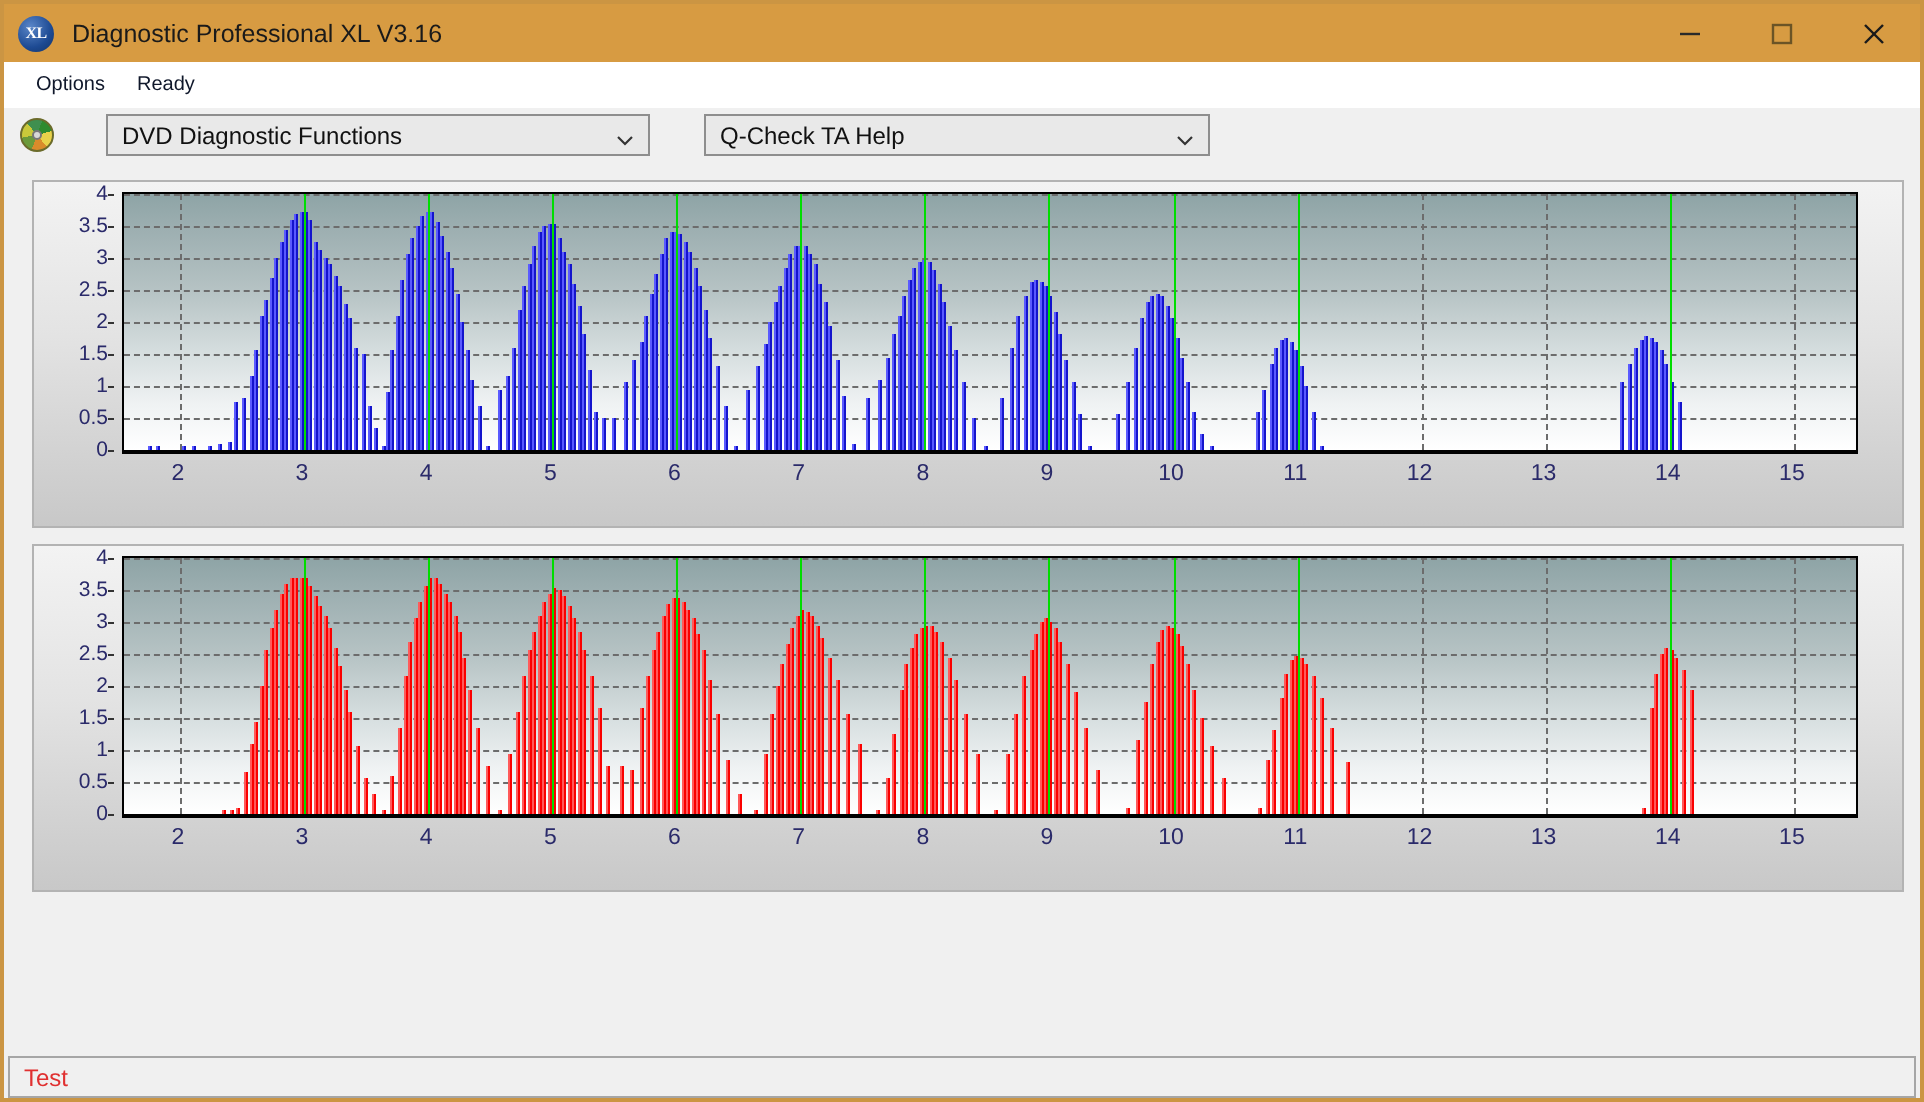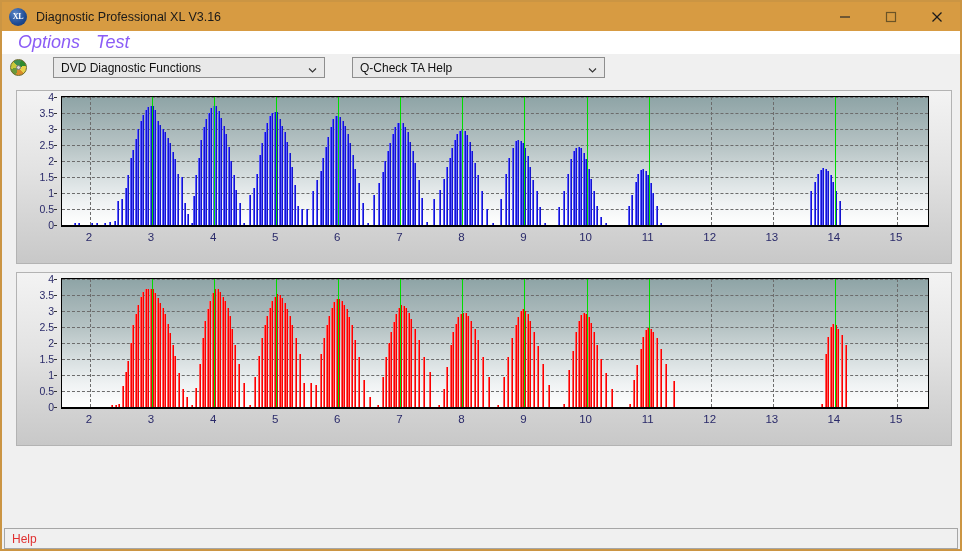--- a/index.html
+++ b/index.html
@@ -68,24 +68,23 @@
     position: absolute;
     left: 0; top: 29px;
     width: 958px; height: 23px;
     background: #ffffff;
     display: flex;
     align-items: center;
     padding-left: 8px;
     box-sizing: border-box;
   }
   .menu-item {
-    font-size: 18px;
-    color: #8b5cf6;
+    font-size: 10px;
+    color: #0f172a;
     padding: 2px 8px;
-    font-style: italic;
   }
 
   
   #toolbar {
     position: absolute;
     left: 0; top: 52px;
     width: 958px; height: 27px;
     background: #f0f0f0;
     display: flex;
     align-items: center;
@@ -271,21 +270,21 @@
         <svg width="12" height="12" viewBox="0 0 12 12">
             <line x1="1.5" y1="1.5" x2="10.5" y2="10.5" stroke="#1a1a1a" stroke-width="1.2"></line>
             <line x1="10.5" y1="1.5" x2="1.5" y2="10.5" stroke="#1a1a1a" stroke-width="1.2"></line>
           </svg>
       </div>
     </div>
   </div>
 
   <div id="menubar">
     <div class="menu-item">Options</div>
-    <div class="menu-item">Test</div>
+    <div class="menu-item">Ready</div>
   </div>
 
   <div id="toolbar">
     <div class="disc-icon"></div>
     <div class="combo" id="combo-func">
       <span class="combo-text">DVD Diagnostic Functions</span>
       <span class="arrow">
         <svg width="9" height="9" viewBox="0 0 9 9">
             <polyline points="1,3 4.5,6.5 8,3" fill="none" stroke="#333" stroke-width="1.1"></polyline>
           </svg>
@@ -815,16 +814,16 @@
     
 
     
     
 
     
     
   </div>
 
   <div id="statusbar">
-    <div id="status-text">Help</div>
+    <div id="status-text">Test</div>
   </div>
 
 </div>
 
 </body></html>

